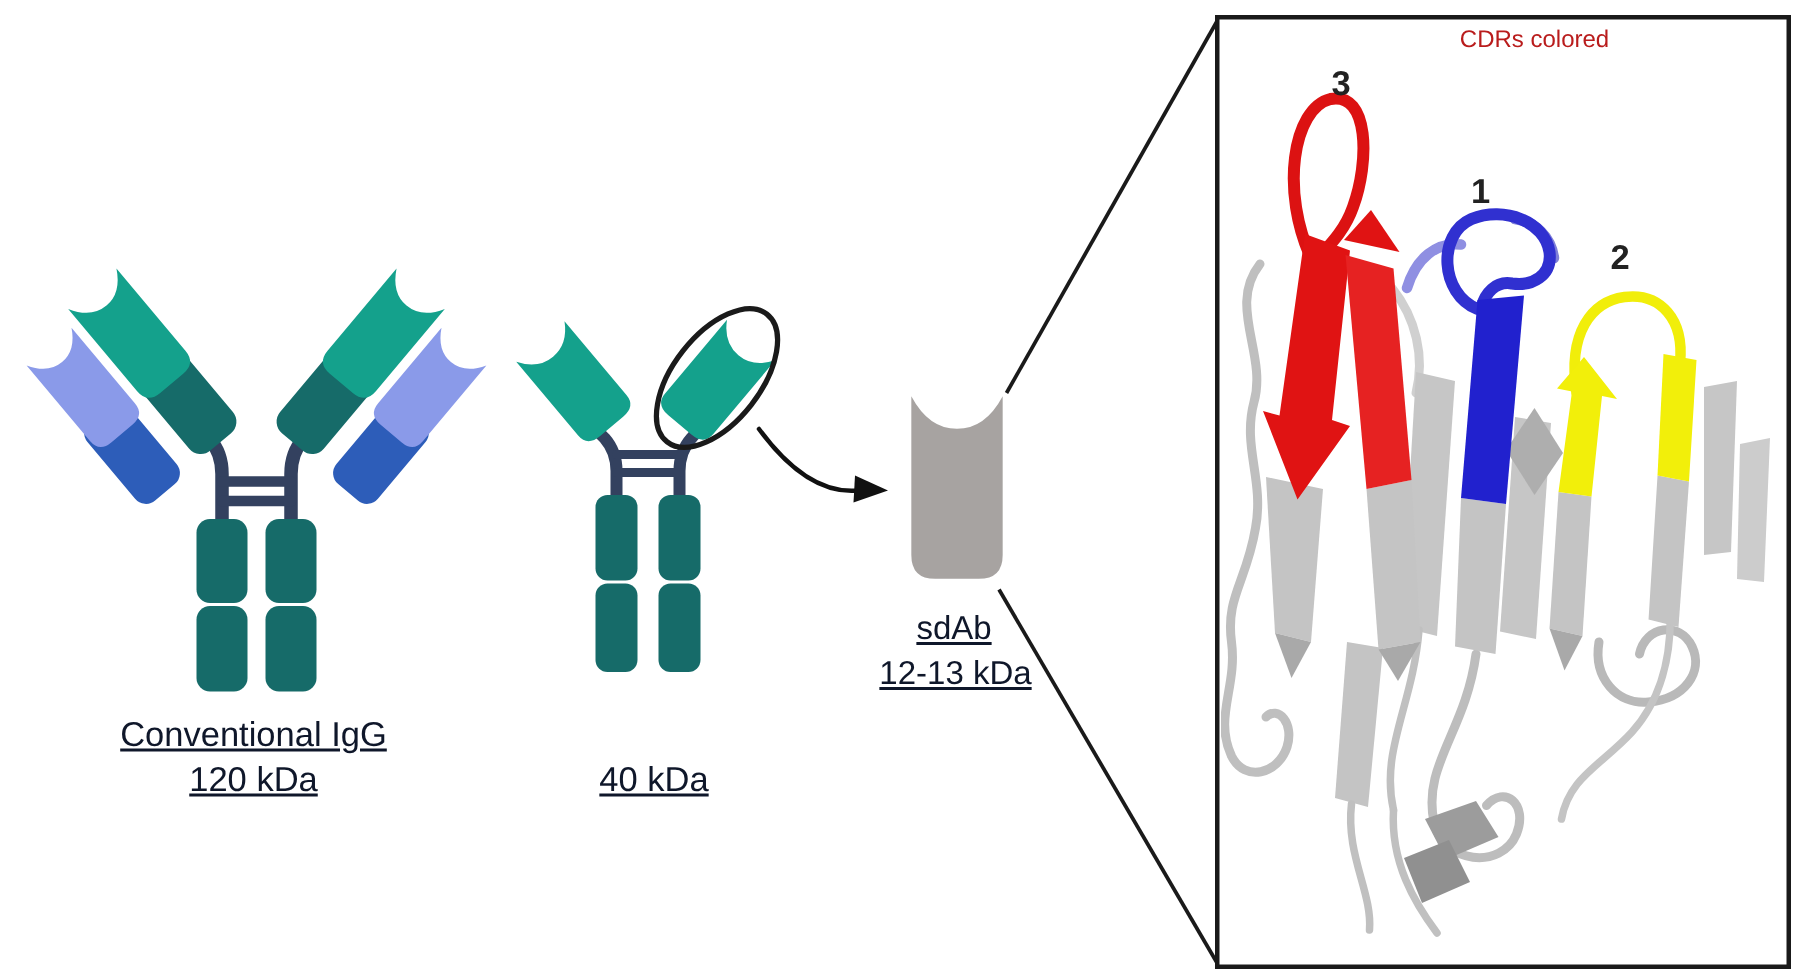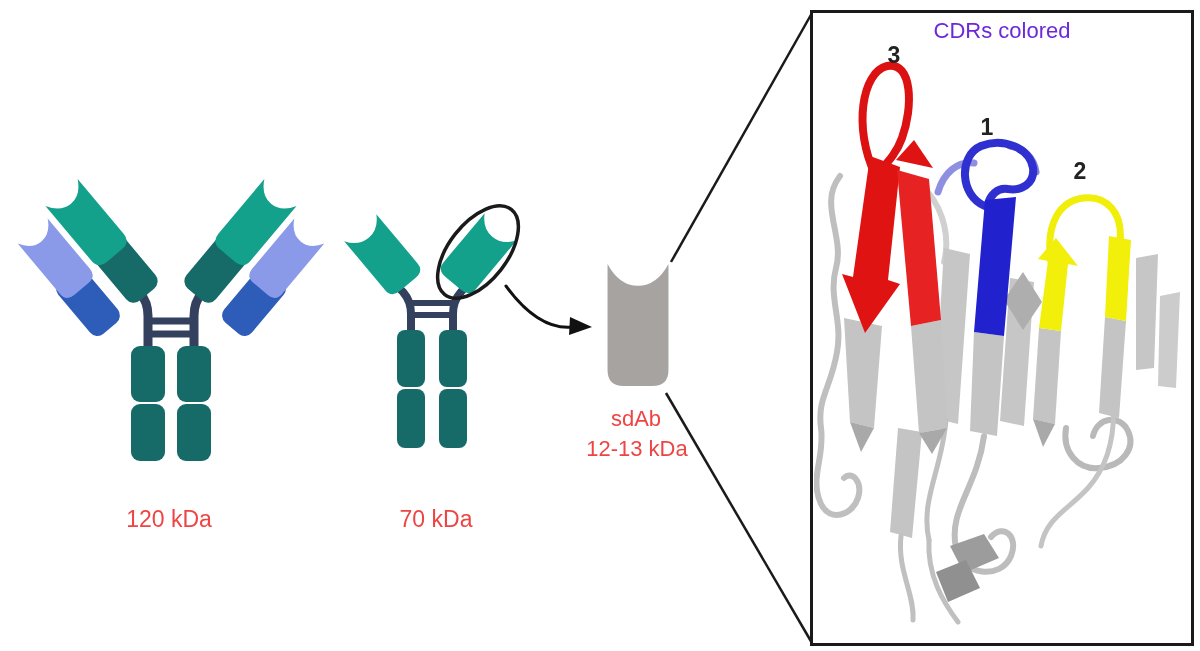--- a/index.html
+++ b/index.html
@@ -3,28 +3,28 @@
 <meta charset="utf-8">
 <style>
   html,body{margin:0;padding:0;background:#ffffff;}
   .canvas{
     position:relative;width:1200px;height:651px;background:#ffffff;overflow:hidden;
     font-family:"Liberation Sans",sans-serif;
   }
   .art{position:absolute;left:0;top:0;}
   .lbl{
     position:absolute;transform:translateX(-50%);
-    font-size:23px;line-height:1.2;color:#ef4444;white-space:nowrap;
+    font-size:23px;line-height:1.2;color:#0f172a;white-space:nowrap;text-decoration:underline;
   }
   .lbl.small{font-size:22px;}
   .num{
     position:absolute;transform:translateX(-50%);
     font-size:23px;font-weight:bold;color:#222;white-space:nowrap;
   }
-  .inset-title{position:absolute;transform:translateX(-50%);font-size:22px;color:#6d28d9;white-space:nowrap;}
+  .inset-title{position:absolute;transform:translateX(-50%);font-size:16px;color:#b91c1c;white-space:nowrap;margin-left:21px;}
 </style>
 </head>
 <body>
 
 <div class="canvas">
 
   <svg class="art" width="1200" height="651" viewBox="0 0 1200 651">
     <defs>
 
       <path id="dom-notch" d="M -21,-42 Q -13,-27 0,-27 Q 13,-27 21,-42 L 21,31 Q 21,42 10,42 L -10,42 Q -21,42 -21,31 Z"></path>
@@ -142,23 +142,24 @@
       </g>
 
       <g>
         <path d="M 1051,262 C 1045,222 1061,201 1083,198 C 1107,195 1123,213 1120,242" fill="none" stroke="#f1ee0a" stroke-width="7" stroke-linecap="round"></path>
         <path d="M 1056,238 L 1078,266 L 1068,264 L 1061,331 L 1039,328 L 1048,261 L 1038,259 Z" fill="#f2ef0a"></path>
         <polygon points="1109,236 1131,240 1126,321 1105,317" fill="#f2ef0a"></polygon>
       </g>
     </g>
   </svg>
 
+  <div class="lbl" style="left:169px;top:476px;">Conventional IgG</div>
   <div class="lbl" style="left:169px;top:506px;">120 kDa</div>
 
-  <div class="lbl" style="left:436px;top:506px;">70 kDa</div>
+  <div class="lbl" style="left:436px;top:506px;">40 kDa</div>
 
   <div class="lbl small" style="left:636px;top:406px;">sdAb</div>
   <div class="lbl small" style="left:637px;top:436px;">12-13 kDa</div>
 
   <div class="inset-title" style="left:1002px;top:18px;">CDRs colored</div>
   <div class="num" style="left:894px;top:42px;">3</div>
   <div class="num" style="left:987px;top:114px;">1</div>
   <div class="num" style="left:1080px;top:158px;">2</div>
 </div>
 

